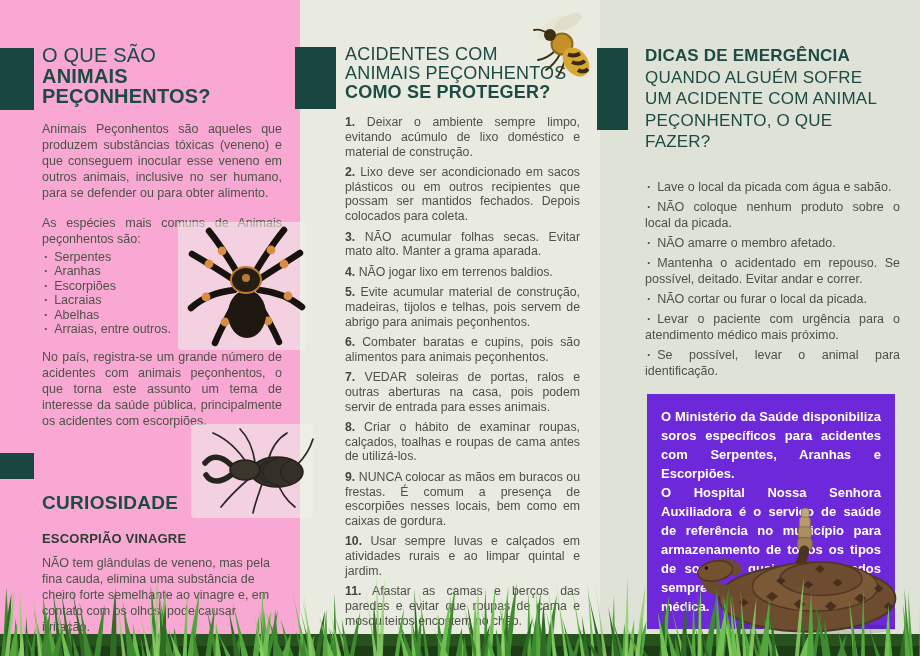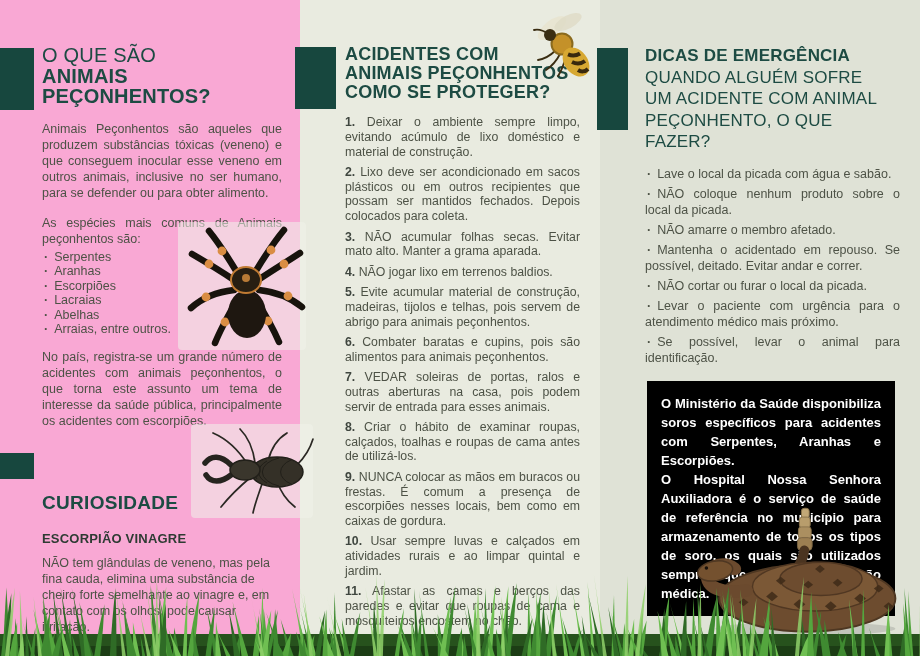--- a/index.html
+++ b/index.html
@@ -17,47 +17,47 @@
   .bar-p1{left:0;top:48px;width:34px;height:62px;}
   .bar-cur{left:0;top:453px;width:34px;height:26px;}
   .bar-p2{left:-5px;top:47px;width:41px;height:62px;}
   .bar-p3{left:-3px;top:48px;width:31px;height:82px;}
 
   h1,h2,h3,p,ul{margin:0;padding:0;}
   .heading{color:#1d4b43;letter-spacing:.2px;}
   .hl{display:block;}
   .p1-heading .hl{font-size:20px;line-height:20.5px;font-weight:400;}
   .p1-heading .bold{font-weight:700;}
-  .p2-heading .hl{font-size:18px;line-height:19px;font-weight:700;}
+  .p2-heading .hl{font-size:18px;line-height:19px;font-weight:400;}
   .p2-heading .bold{font-weight:700;}
   .p3-heading .hl{font-size:17px;line-height:21.5px;font-weight:400;}
   .p3-heading .bold{font-weight:700;}
 
   .body-text{color:#4d5246;font-size:12.5px;line-height:16px;}
   .just{text-align:justify;}
   .mt{margin-top:14px;}
 
   ul.species{list-style:none;margin-top:3px;}
   ul.species li{font-size:12.5px;line-height:14.6px;color:#4d5246;}
   ul.species li::before{content:"·";font-weight:700;margin:0 6px 0 2px;}
 
   .cur-title{font-size:19px;font-weight:700;color:#1d4b43;margin-top:63px;letter-spacing:.3px;}
   .cur-sub{font-size:13px;font-weight:700;color:#2e3b33;margin-top:17px;letter-spacing:.2px;}
   .cur-text{margin-top:9px;width:238px;}
 
   .item2{color:#4d5246;font-size:12.3px;line-height:14.8px;margin-bottom:5.5px;text-align:justify;}
   .item2 b{color:#3f463f;}
   .items2{margin-top:13px;}
 
-  ul.b3{list-style:none;margin-top:13px;}
+  ul.b3{list-style:none;margin-top:26px;}
   ul.b3 li{font-size:12.5px;line-height:16px;color:#4d5246;text-align:justify;margin-bottom:4px;}
   ul.b3 li::before{content:"·";font-weight:700;margin:0 6px 0 2px;}
 
   .info-box{
-    background:#000000;color:#fff;margin-top:15px;margin-left:2px;
+    background:#6d28d9;color:#fff;margin-top:15px;margin-left:2px;
     width:248px;box-sizing:border-box;padding:13px 14px;position:relative;z-index:1;
   }
   .info-box p{font-size:13px;font-weight:700;line-height:19px;text-align:justify;}
 
   .photo{position:absolute;z-index:2;}
   .photo-bg{position:absolute;background:#f1f2ea;opacity:.55;border-radius:4px;z-index:1;}
   .tarantula-pos{left:186px;top:224px;}
   .tarantula-bg{left:178px;top:222px;width:128px;height:128px;}
   .vinegaroon-pos{left:193px;top:427px;}
   .vinegaroon-bg{left:191px;top:424px;width:122px;height:94px;}

